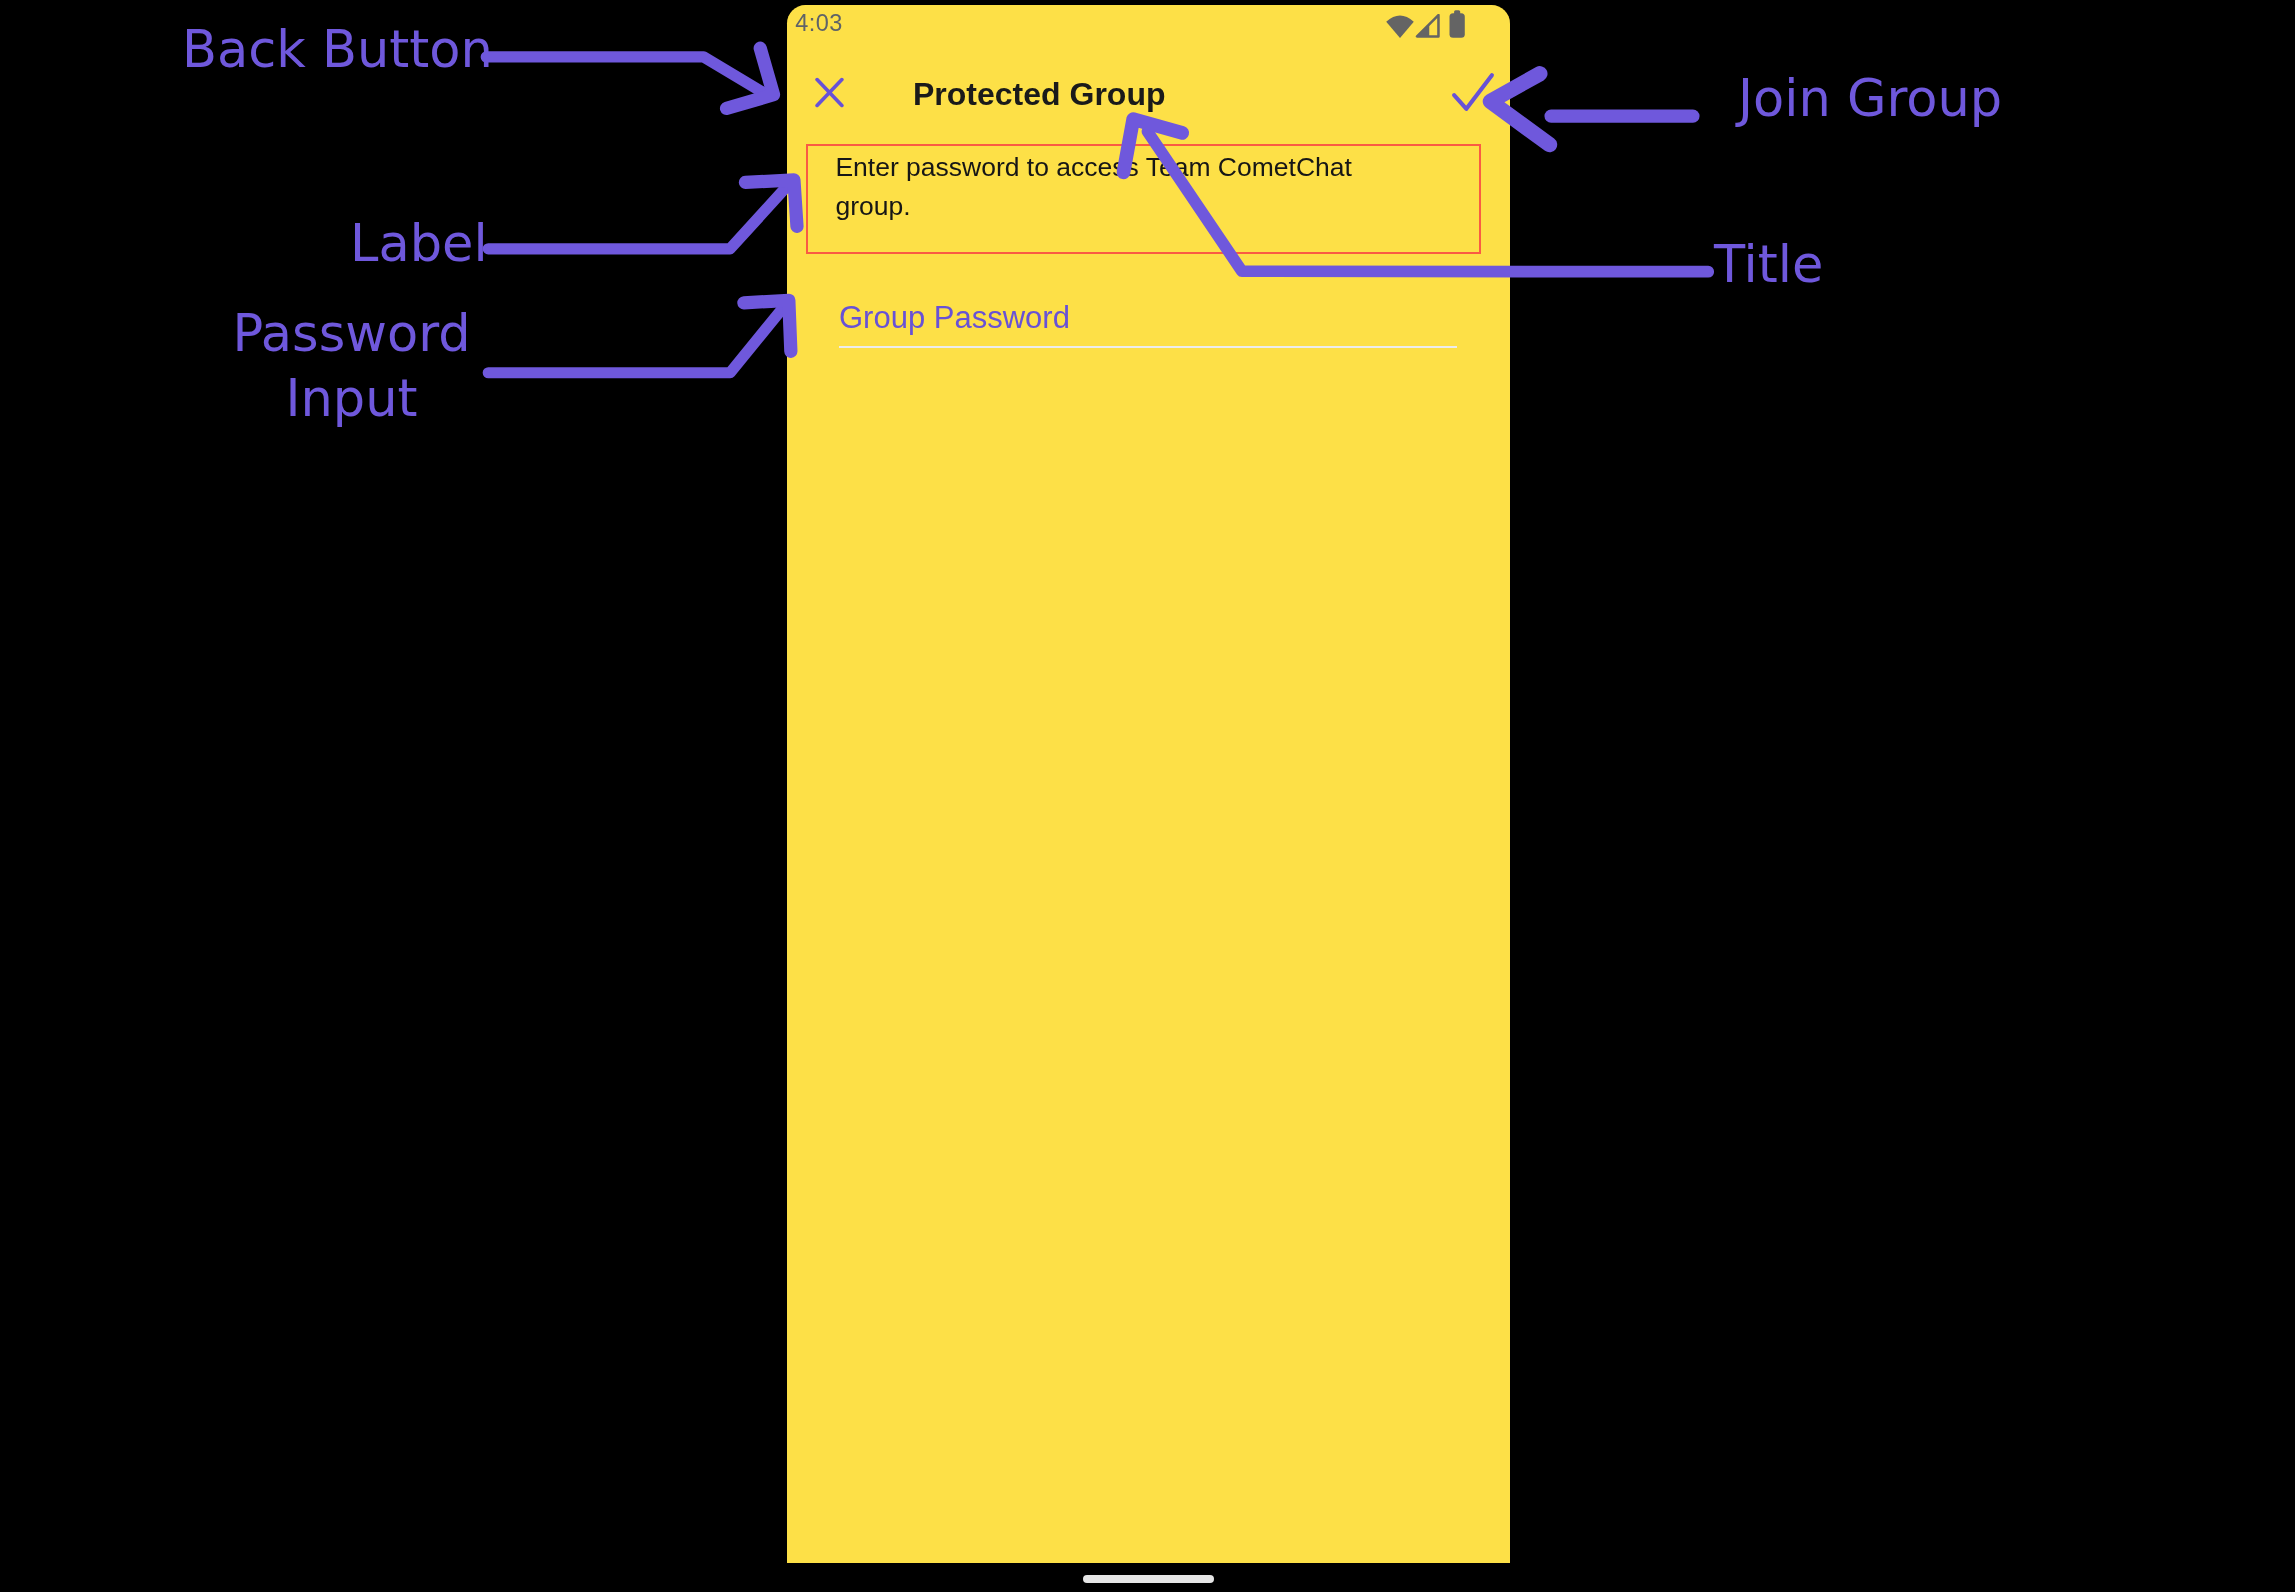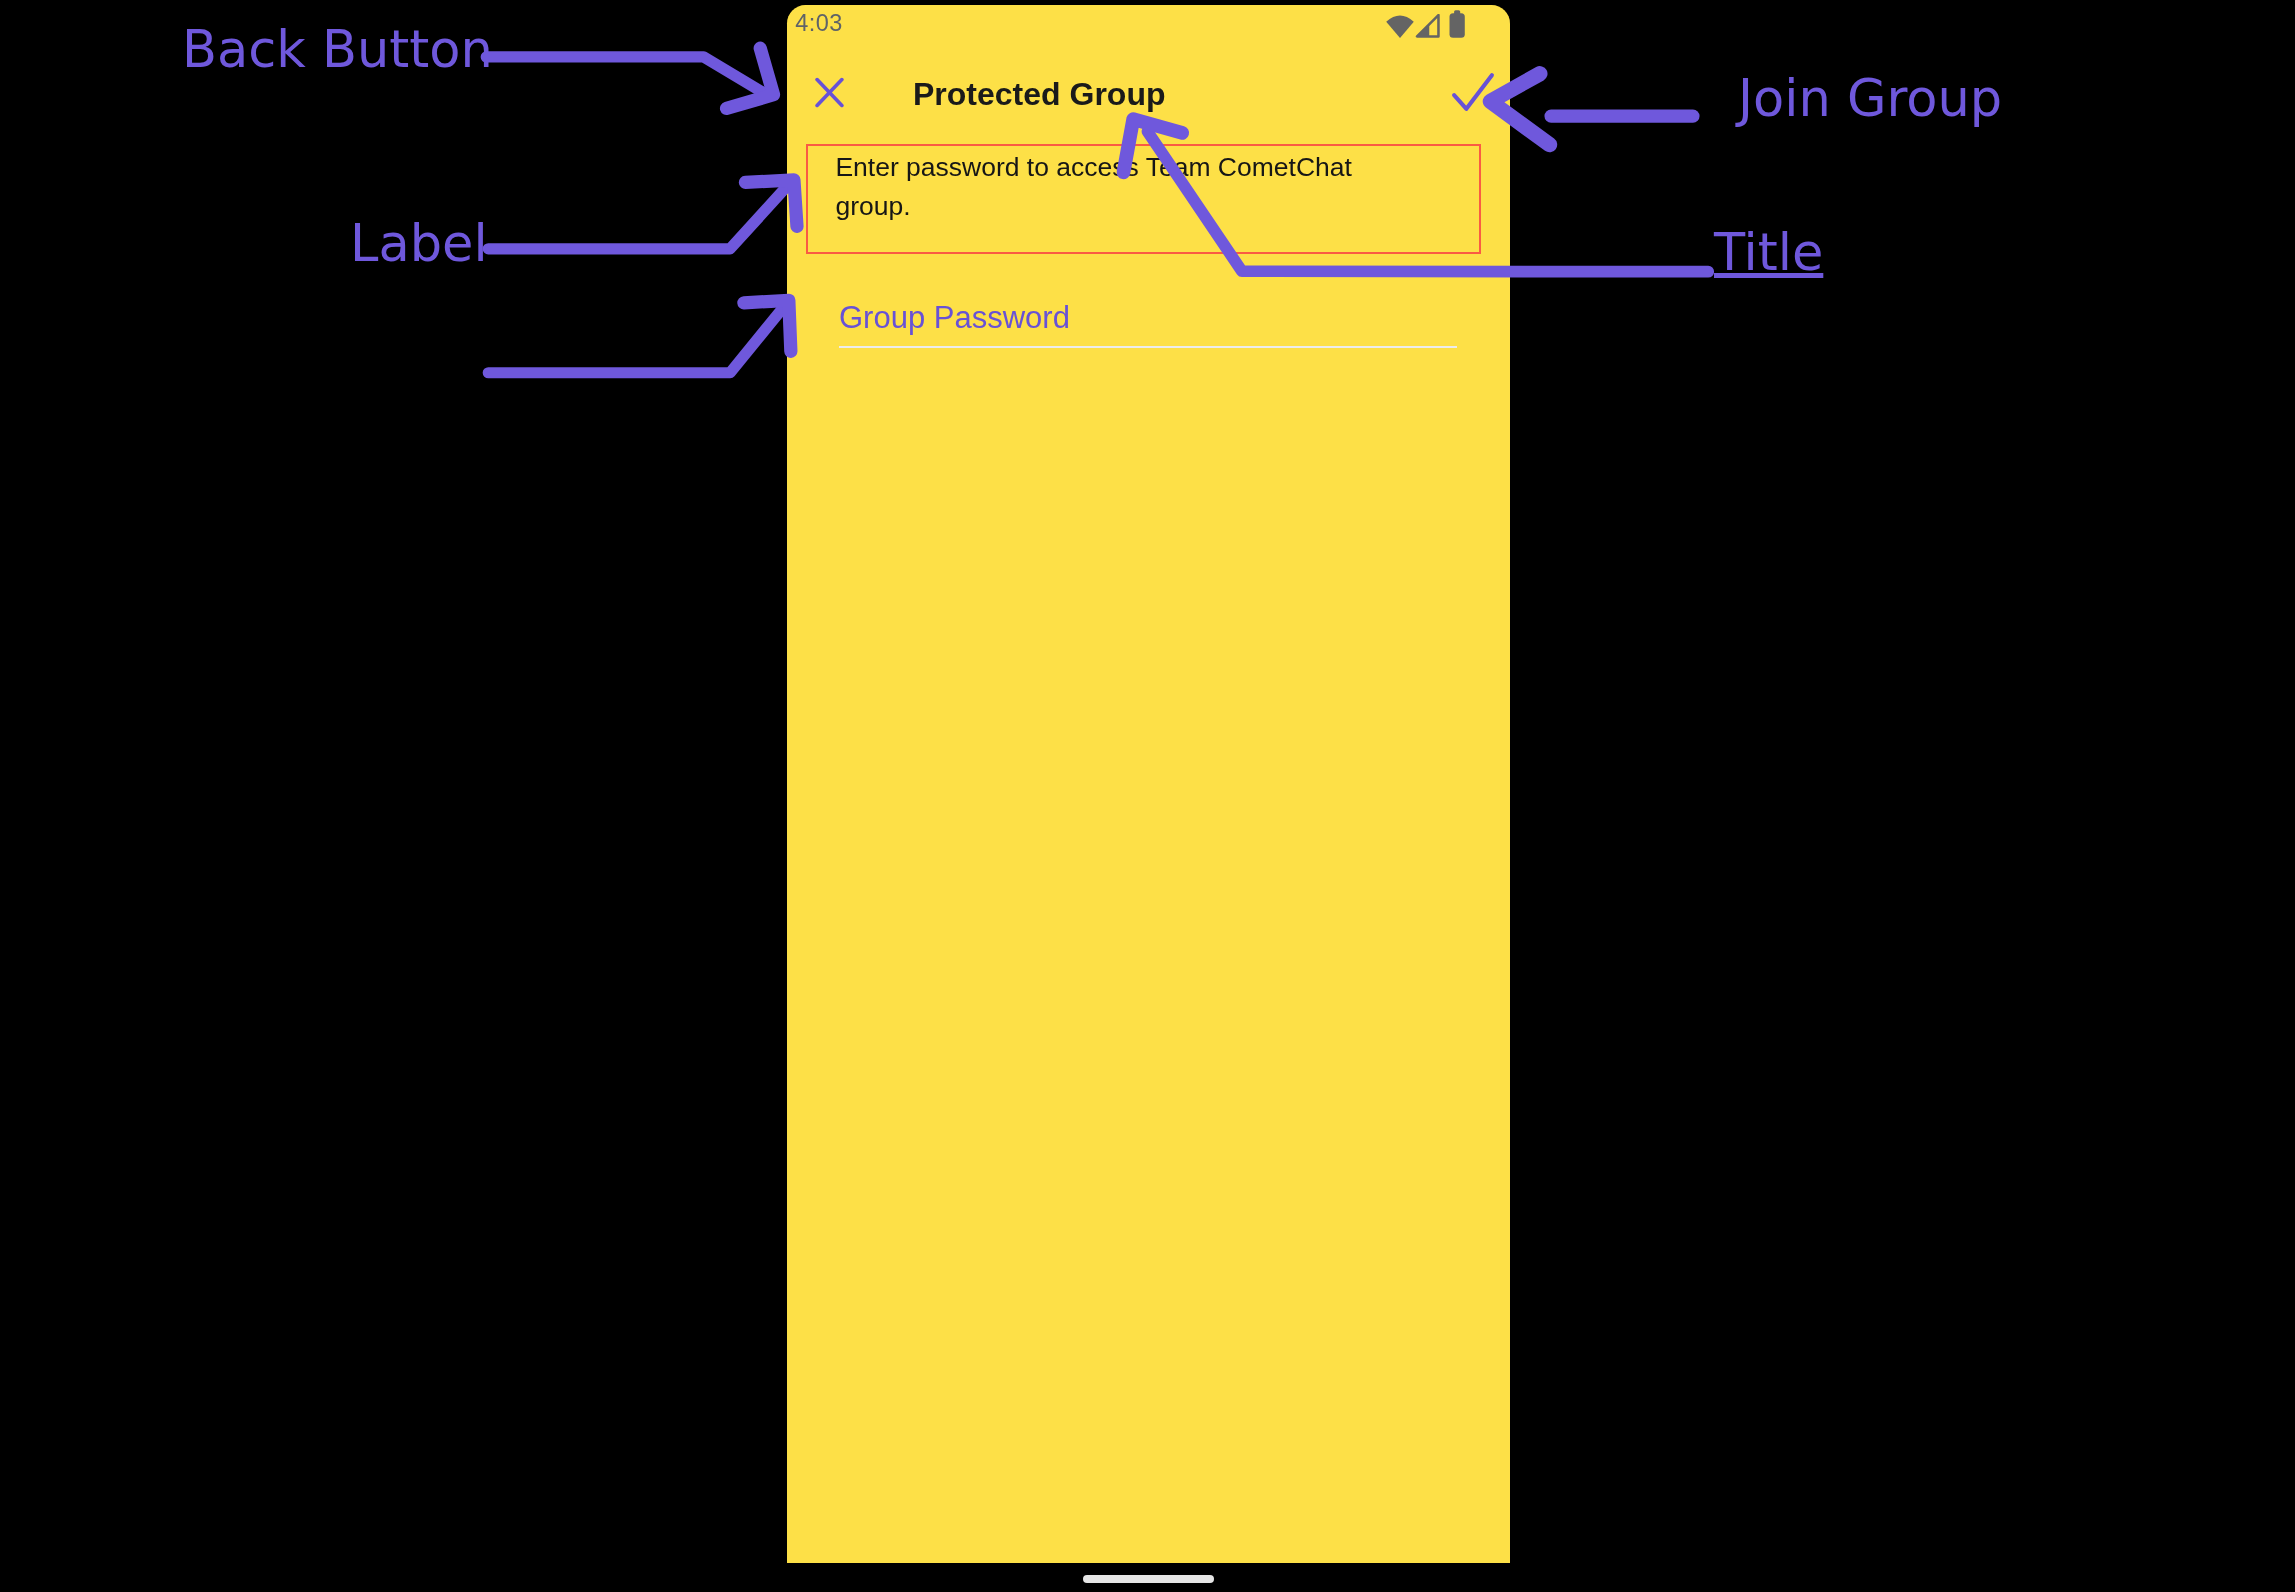--- a/index.html
+++ b/index.html
@@ -69,21 +69,21 @@
   .ann{
     position:absolute;margin:0;
     font-family:"DejaVu Sans", sans-serif;
     font-size:51px;line-height:65px;
     color:#6F58DC;white-space:nowrap;
   }
   .ann-back{left:182px;top:17px;}
   .ann-label{left:350px;top:211px;}
   .ann-pwd{left:172px;top:301px;width:359px;text-align:center;white-space:normal;}
   .ann-join{left:1738px;top:66px;}
-  .ann-title{left:1714px;top:220px;text-decoration:underline;}
+  .ann-title{left:1714px;top:232px;}
 </style>
 </head>
 <body>
 
 <div id="canvas">
 
   <div class="phone">
 
     <div>
       <span class="status-time">4:03</span>
@@ -146,17 +146,18 @@
 
       <g>
         <path d="M3348 532 L2434 531 L2249 257" stroke-width="23"></path>
         <path d="M2317 260 L2221 233 L2202 337" stroke-width="27"></path>
       </g>
     </g>
   </svg>
 
   <p class="ann ann-back">Back Button</p>
   <p class="ann ann-label">Label</p>
+  <p class="ann ann-pwd">Password Input</p>
   <p class="ann ann-join">Join Group</p>
   <p class="ann ann-title">Title</p>
 
 </div>
 
 
 </body></html>

